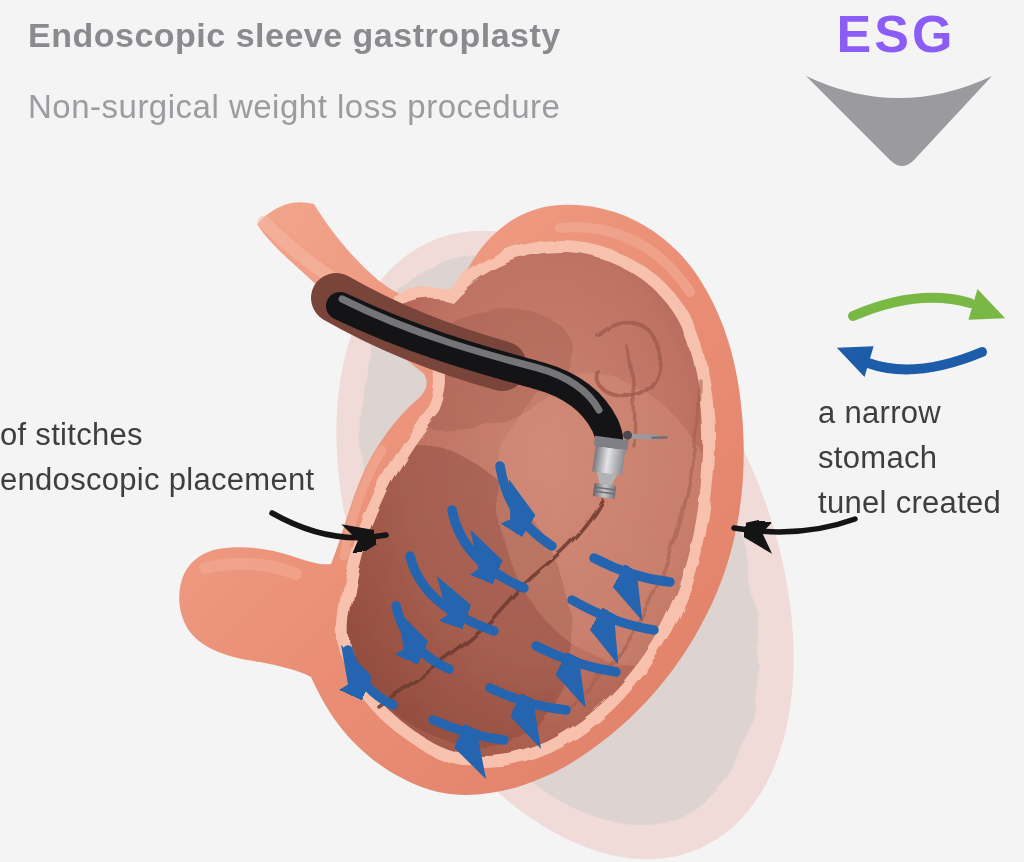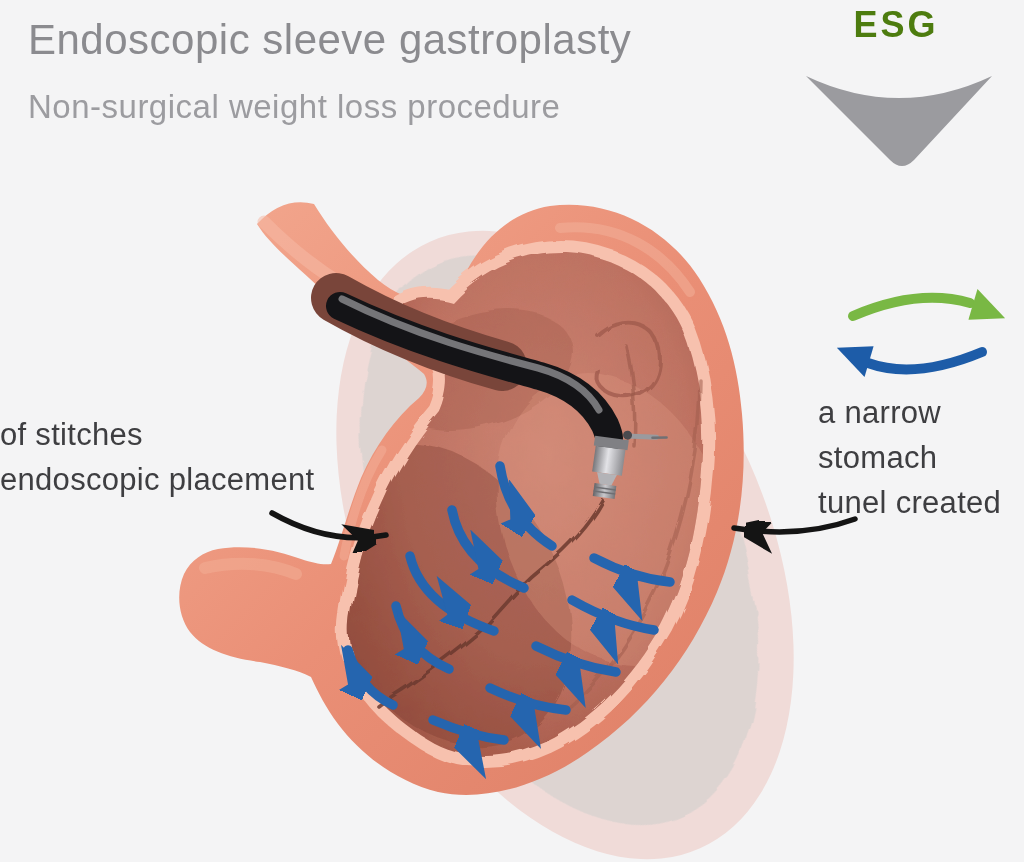--- a/index.html
+++ b/index.html
@@ -1,21 +1,21 @@
 <!DOCTYPE html>
 <html><head>
 <meta charset="utf-8">
 <style>
   html,body{margin:0;padding:0;}
   body{font-family:"Liberation Sans", sans-serif;}
   .stage{position:relative;width:1024px;height:862px;background:#f4f4f5;overflow:hidden;}
   .stage svg.art{position:absolute;left:0;top:0;}
-  .title{position:absolute;left:28px;top:16px;font-size:42px;font-weight:400;letter-spacing:.5px;color:#8b8b8f;}
+  .title{position:absolute;left:28px;top:16px;font-size:34px;font-weight:700;letter-spacing:.5px;color:#8b8b8f;}
   .subtitle{position:absolute;left:28px;top:88px;font-size:33px;font-weight:400;letter-spacing:.5px;color:#9c9ca0;text-align:center;}
-  .esg{position:absolute;left:791px;top:4px;width:210px;text-align:center;font-size:36px;font-weight:700;letter-spacing:3px;color:#4d7c0f;}
+  .esg{position:absolute;left:791px;top:4px;width:210px;text-align:center;font-size:52px;font-weight:700;letter-spacing:3px;color:#8b5cf6;}
   .label{position:absolute;font-size:31px;color:#3e3e41;letter-spacing:.3px;}
   .label span{display:block;line-height:45px;}
   .label-left{left:0px;top:412px;}
   .label-right{left:818px;top:390px;width:215px;}
 </style>
 </head>
 <body>
 
 <div class="stage">
 

